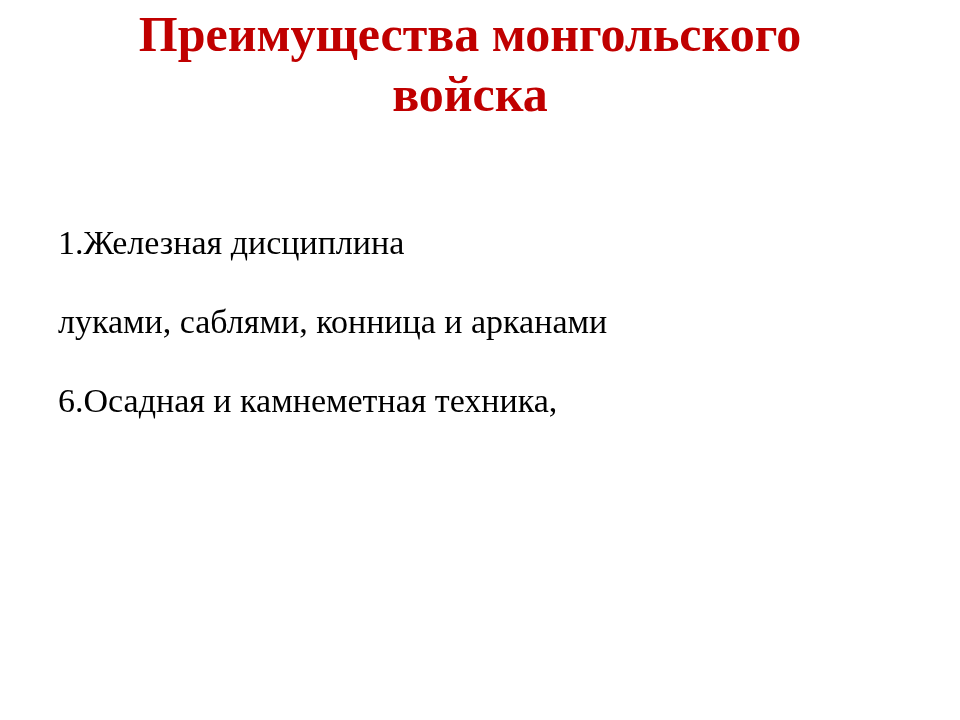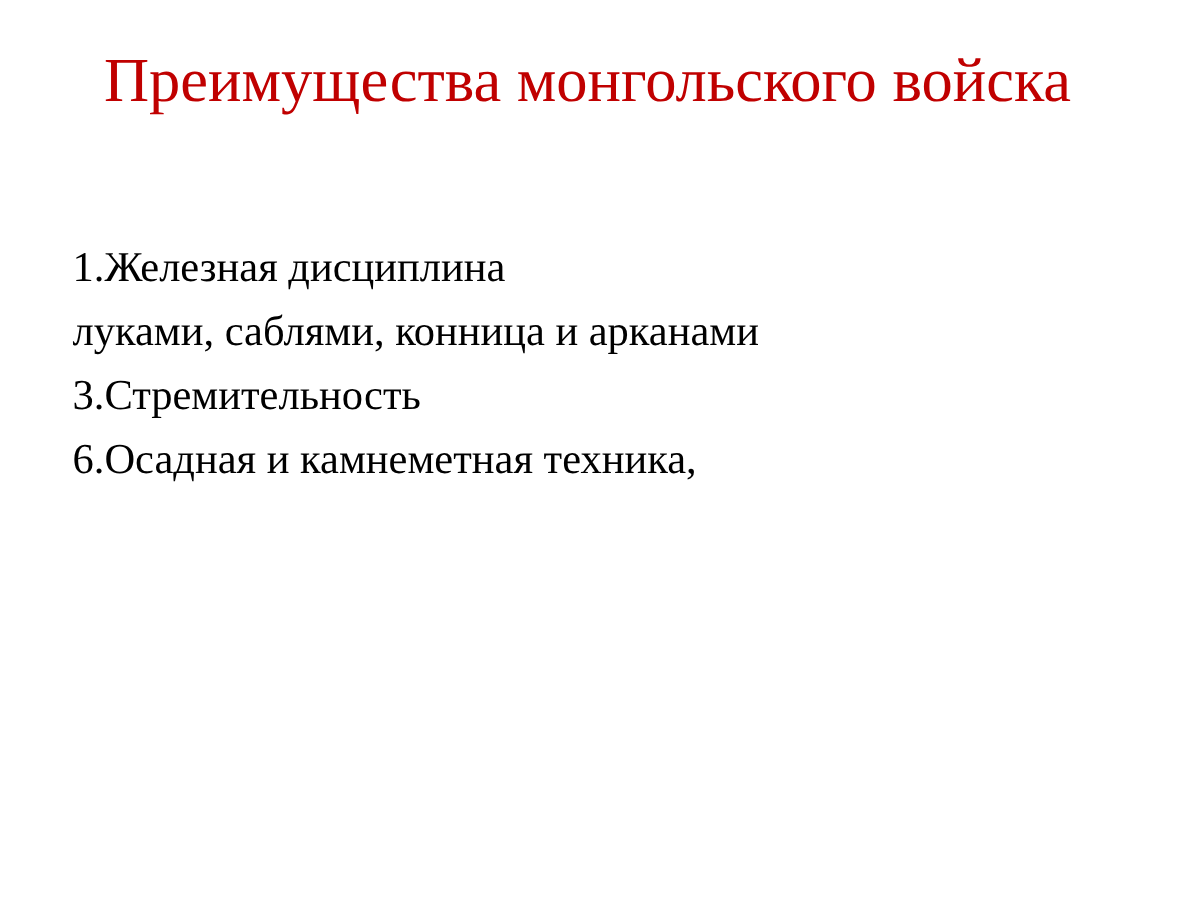--- a/index.html
+++ b/index.html
@@ -20,26 +20,26 @@
     width: 960px;
     height: 720px;
     background: #ffffff;
     box-sizing: border-box;
   }
 
   
   .slide-title {
     position: absolute;
     left: 60px;
-    top: 34px;
+    top: 4px;
     width: 820px;
     text-align: center;
     color: #c00000;
     font-family: "Liberation Serif", "DejaVu Serif", serif;
-    font-weight: normal;
+    font-weight: bold;
     font-size: 50px;
     line-height: 60px;
     letter-spacing: 0px;
     white-space: pre-line;
   }
 
   
   .body-block {
     position: absolute;
     left: 58px;
@@ -49,29 +49,29 @@
     font-family: "Liberation Serif", "DejaVu Serif", serif;
     font-weight: normal;
     font-size: 34px;
     line-height: 51px;
     text-align: left;
   }
 
   .body-line {
     display: block;
     white-space: pre;
+    margin-top: 28px;
   }
 </style>
 </head>
 <body>
 
 <div class="slide">
 
   <div class="slide-title">Преимущества монгольского войска</div>
 
   <div class="body-block">
     <span class="body-line">1.Железная дисциплина</span>
     <span class="body-line">луками, саблями, конница и арканами</span>
-    <span class="body-line">3.Стремительность</span>
     <span class="body-line">6.Осадная и камнеметная техника,</span>
   </div>
 
 </div>
 
 </body></html>

